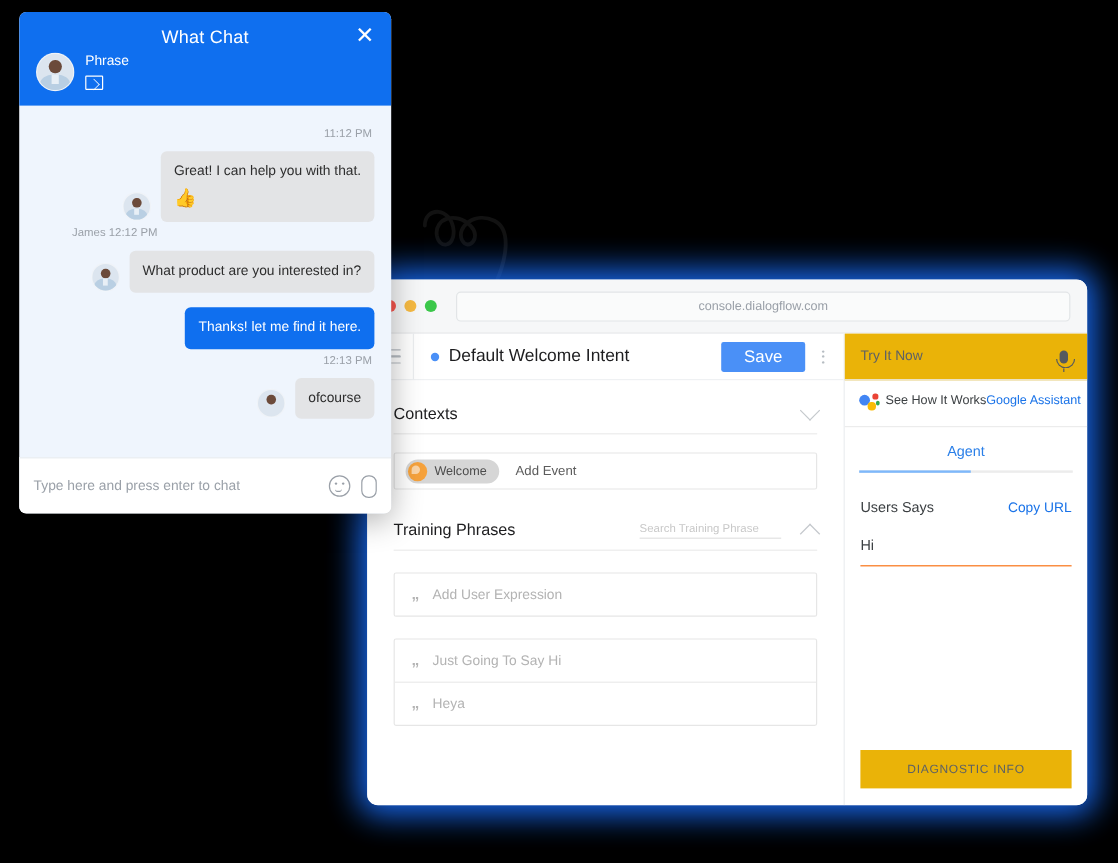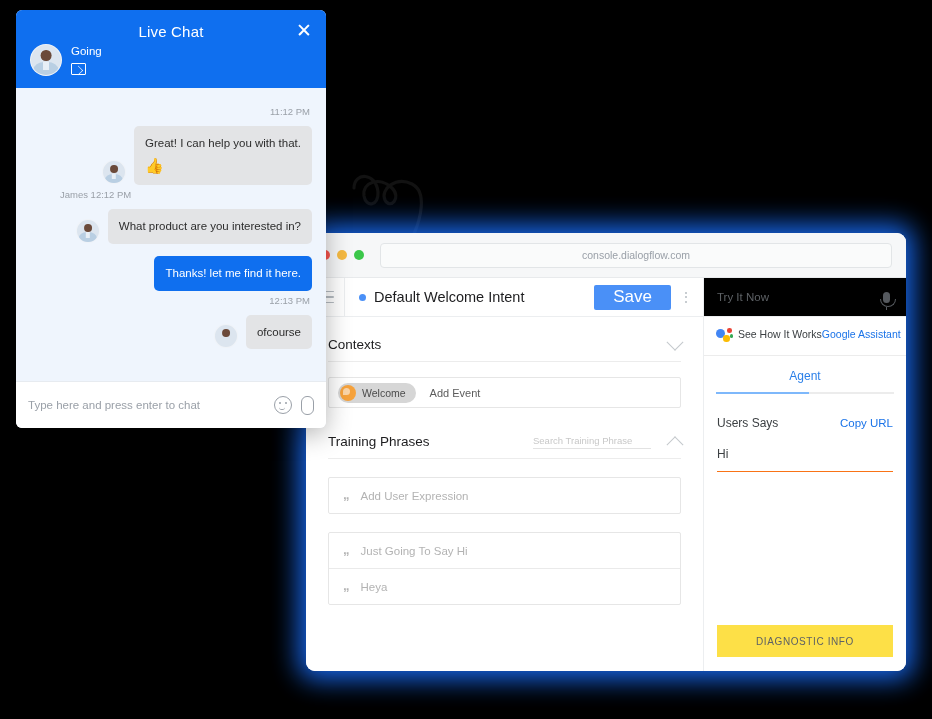--- a/index.html
+++ b/index.html
@@ -289,21 +289,21 @@
   .intent-dot {
     width: 7px; height: 7px; border-radius: 50%;
     background: #4a90f7; margin: 0 8px 0 14px; flex: 0 0 auto;
   }
   .intent-title {
     font-size: 14.5px; color: #1d1d1f; flex: 1 1 auto;
     white-space: nowrap; overflow: hidden;
   }
   .save-btn {
     background: #4a90f7; color: #ffffff;
-    font-size: 17px;
+    font-size: 14px;
     border: none;
     border-radius: 2px;
     height: 25px;
     padding: 0 19px;
     cursor: pointer;
     font-family: "Liberation Sans", sans-serif;
   }
   .kebab {
     width: 26px; height: 38px;
     display: flex; flex-direction: column;
@@ -399,21 +399,21 @@
     flex: 0 0 auto;
     width: 202px;
     border-left: 1px solid #eceef0;
     display: flex;
     flex-direction: column;
     background: #ffffff;
   }
   .tryit-bar {
     flex: 0 0 auto;
     height: 38px;
-    background: #000000;
+    background: #eab308;
     display: flex; align-items: center;
     padding: 0 13px;
     border-bottom: 1px solid #eceef0;
     justify-content: flex-end;
   }
   .tryit-label { flex: 1 1 auto; font-size: 11.5px; color: #5d6165; }
   .mic {
     width: 7px; height: 11px;
     border-radius: 4px;
     background: #55595e;
@@ -478,46 +478,46 @@
   .copy-url { font-size: 11.5px; color: #1a73e8; cursor: pointer; }
   .says-value {
     margin-top: 17px;
     font-size: 12px;
     color: #3c4043;
     padding-bottom: 10px;
     border-bottom: 1px solid #f97316;
   }
   .diag-wrap { flex: 0 0 auto; padding: 0 13px 14px 13px; }
   .diag-btn {
-    background: #fde047;
+    background: #eab308;
     height: 32px;
     display: flex; align-items: center; justify-content: center;
     font-size: 10px;
     color: #5d6165;
     letter-spacing: 0.6px;
     cursor: pointer;
     text-align: right;
   }
 </style>
 </head>
 <body>
 
 <div class="chat-widget">
 
   <div class="chat-header">
-    <div class="chat-title">Live Chat</div>
+    <div class="chat-title">What Chat</div>
     <div class="chat-close">✕</div>
     <div class="chat-agent">
       <div class="avatar">
         <span class="head"></span>
           <span class="body"></span>
           <span class="collar"></span>
       </div>
       <div class="chat-agent-meta">
-        <div class="chat-agent-name">Going</div>
+        <div class="chat-agent-name">Phrase</div>
         <div class="chat-agent-mail"></div>
       </div>
     </div>
   </div>
 
   <div class="chat-body">
 
     <div class="stamp">11:12 PM</div>
 
     <div class="msg-row in">

